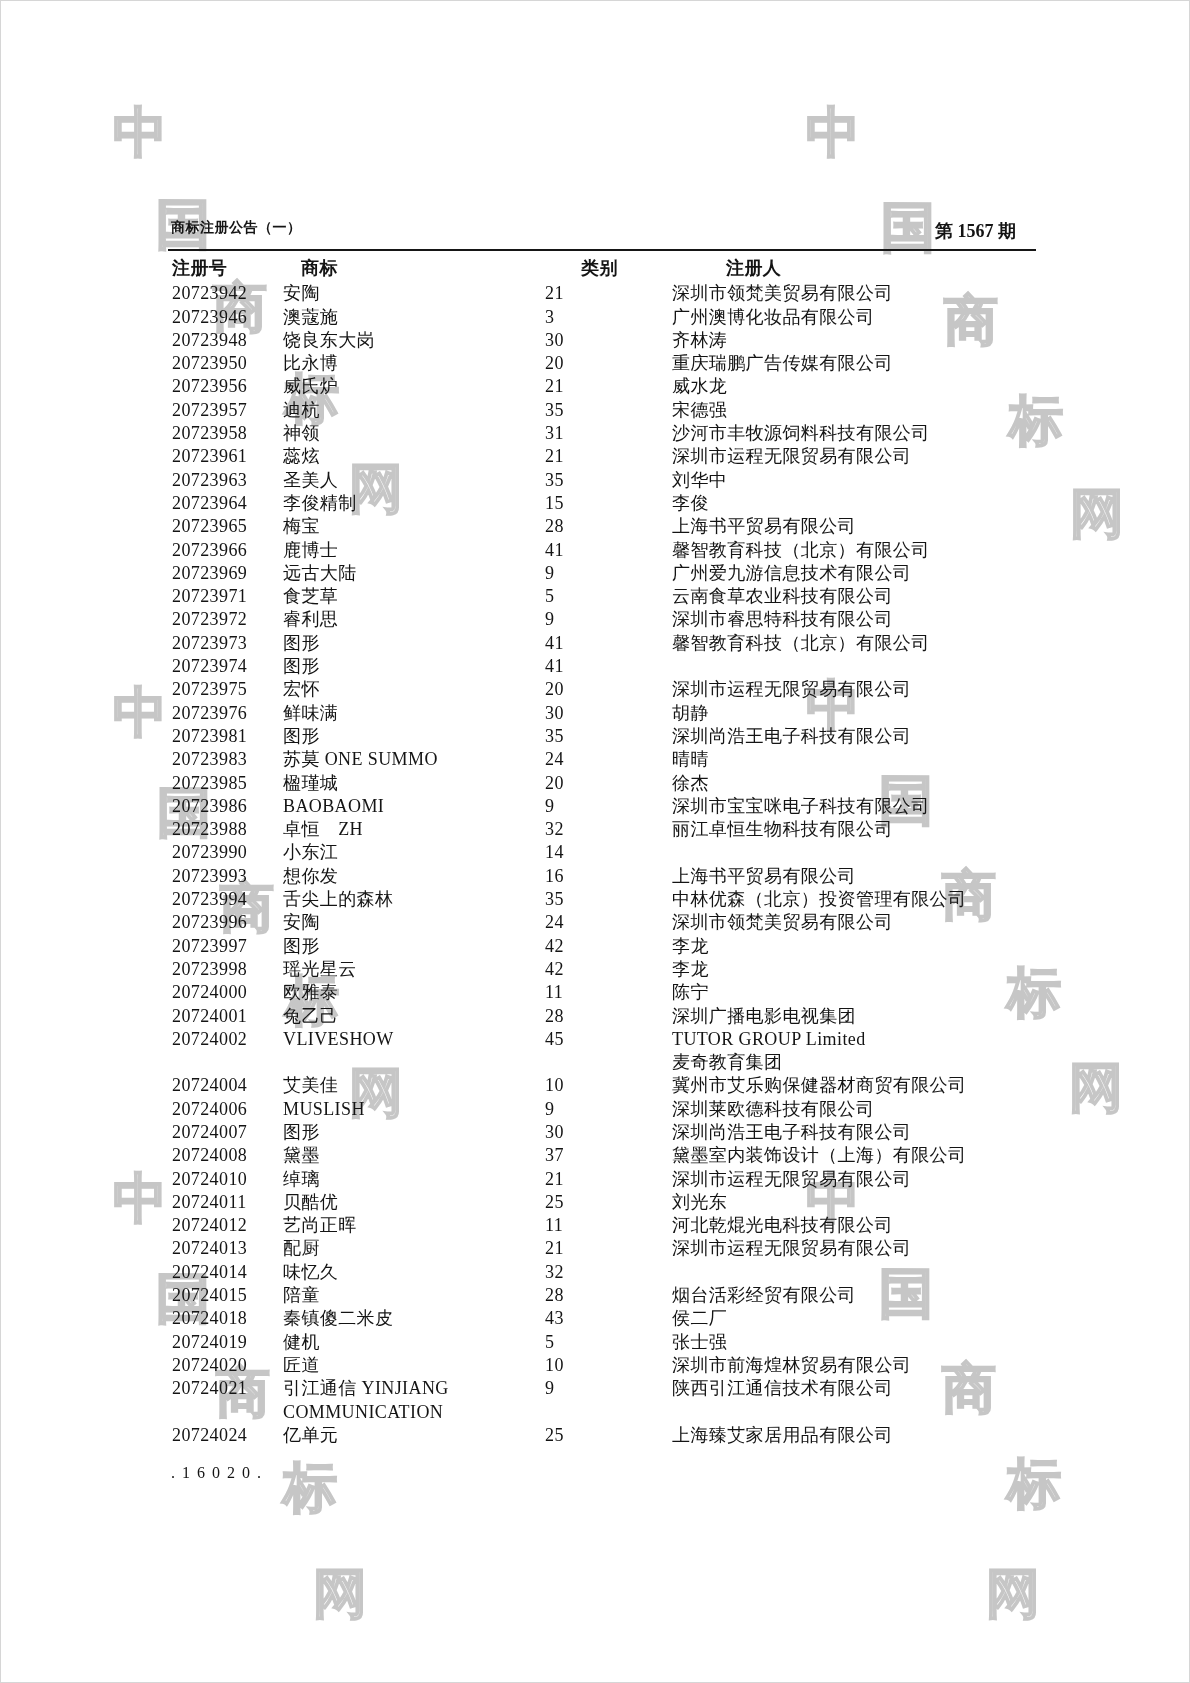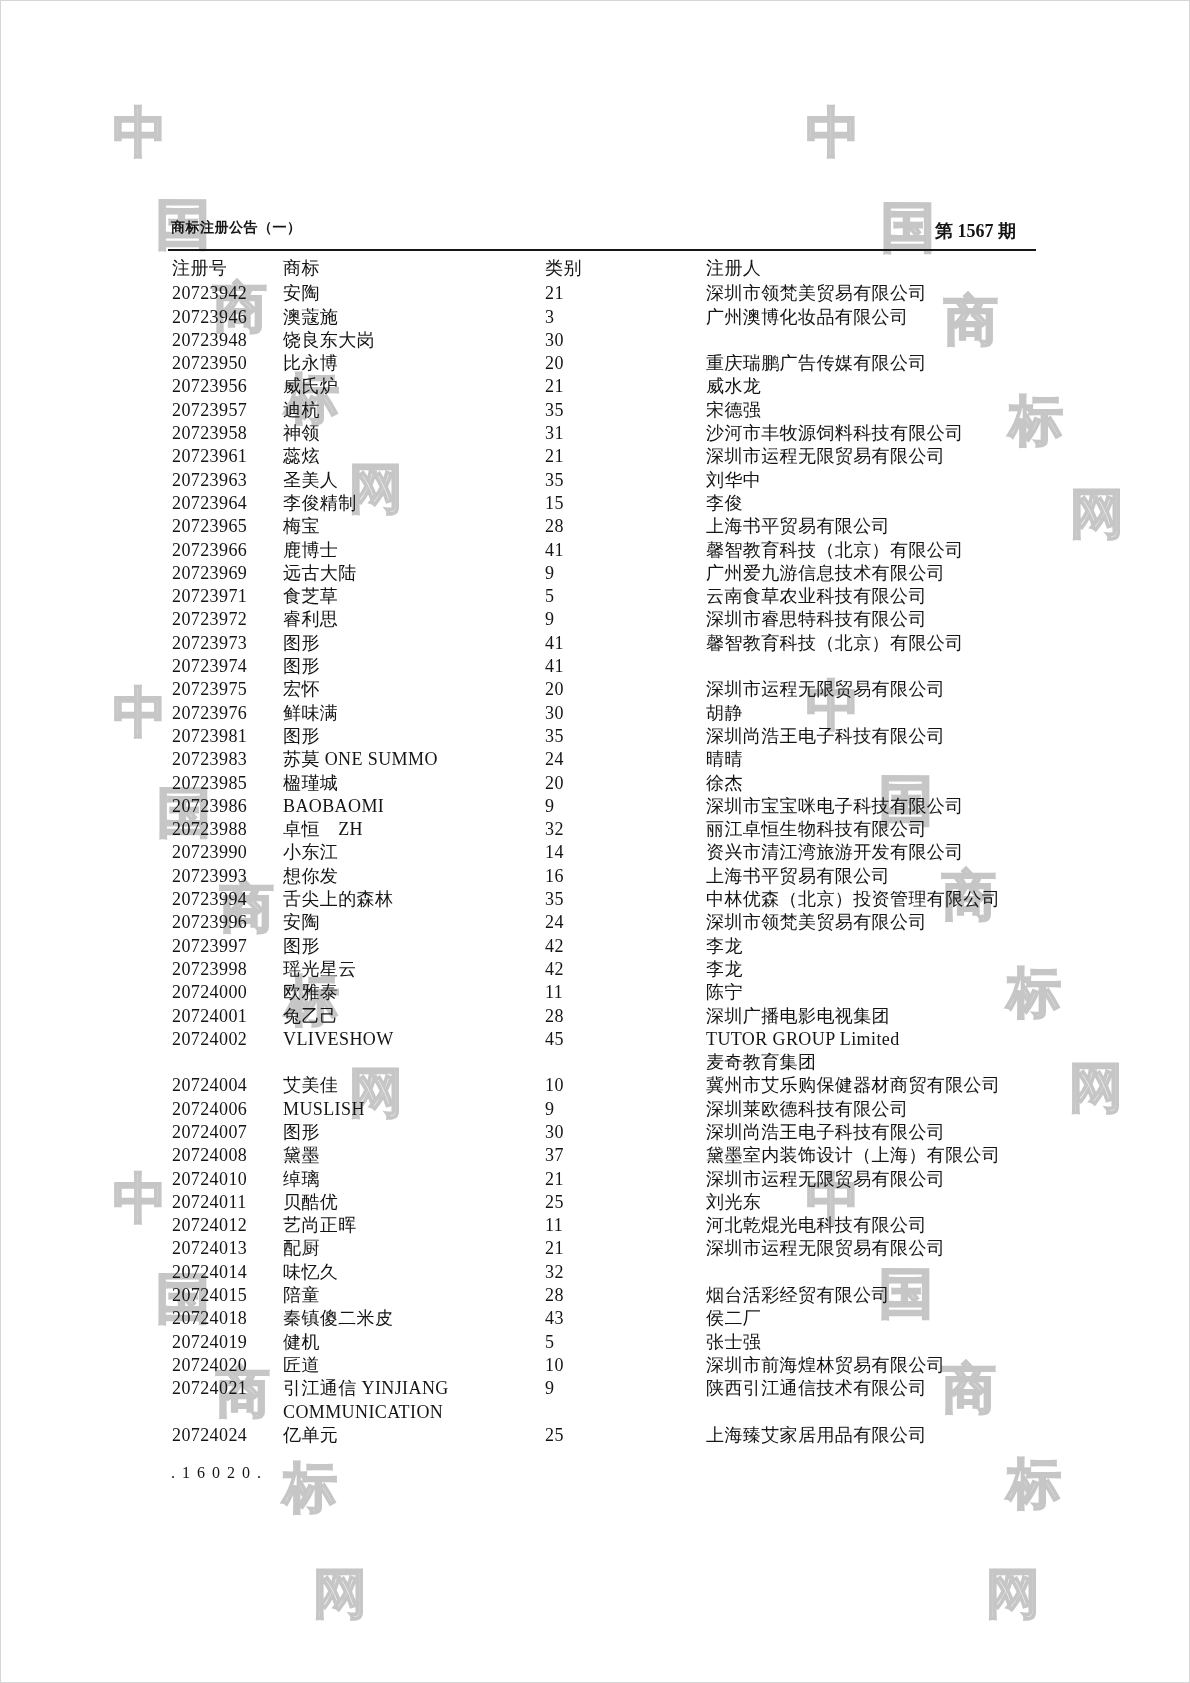--- a/index.html
+++ b/index.html
@@ -18,25 +18,25 @@
     color:transparent;-webkit-text-stroke:2px #c6c6c6;
     user-select:none;white-space:nowrap;
   }
   
   .doc-title{position:absolute;left:171px;top:219px;font-size:14px;font-weight:bold;z-index:2;letter-spacing:0.5px;}
   .doc-issue{position:absolute;right:174px;top:219px;font-size:18px;font-weight:bold;z-index:2;}
   .head-rule{position:absolute;left:168px;top:249px;width:868px;height:2px;background:#161616;z-index:2;}
   
   .tbl{position:absolute;left:172px;top:257px;width:905px;z-index:1;font-size:18px;line-height:23.3px;letter-spacing:0.4px;}
   .trow{display:flex;align-items:flex-start;}
-  .trow.hdr{font-weight:normal;margin-bottom:2px;}
+  .trow.hdr{font-weight:bold;margin-bottom:2px;gap:18px;}
   .c1{width:111px;flex:0 0 auto;}
   .c2{width:262px;flex:0 0 auto;}
   .c3{width:127px;flex:0 0 auto;}
-  .c4{flex:1 1 auto;margin-left:34px;}
+  .c4{flex:1 1 auto;}
   
   .footer-code{position:absolute;left:171px;top:1464px;font-size:16px;letter-spacing:7px;z-index:1;font-family:Liberation Serif, serif;}
 </style>
 </head>
 <body>
 
 <div class="page-edge"></div>
 
 <div class="wm-layer">
     <span class="wm" style="left: 140px; top: 132px;">中</span>
@@ -114,20 +114,23 @@
       <div class="trow">
         <div class="c1">
           <div>20723948</div>
         </div>
         <div class="c2">
           <div>饶良东大岗</div>
         </div>
         <div class="c3">
           <div>30</div>
         </div>
+        <div class="c4">
+          <div>齐林涛</div>
+        </div>
       </div>
       <div class="trow">
         <div class="c1">
           <div>20723950</div>
         </div>
         <div class="c2">
           <div>比永博</div>
         </div>
         <div class="c3">
           <div>20</div>
@@ -415,23 +418,20 @@
       </div>
       <div class="trow">
         <div class="c1">
           <div>20723990</div>
         </div>
         <div class="c2">
           <div>小东江</div>
         </div>
         <div class="c3">
           <div>14</div>
-        </div>
-        <div class="c4">
-          <div>资兴市清江湾旅游开发有限公司</div>
         </div>
       </div>
       <div class="trow">
         <div class="c1">
           <div>20723993</div>
         </div>
         <div class="c2">
           <div>想你发</div>
         </div>
         <div class="c3">

